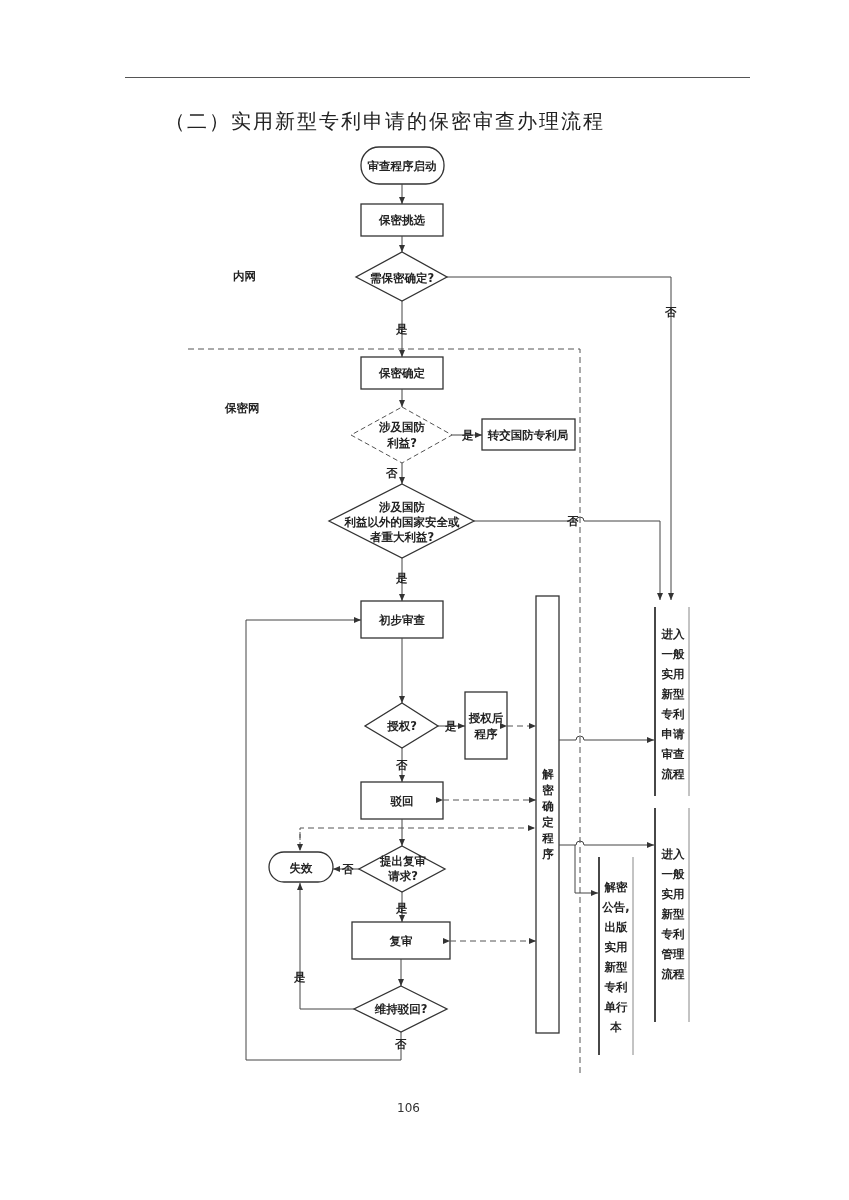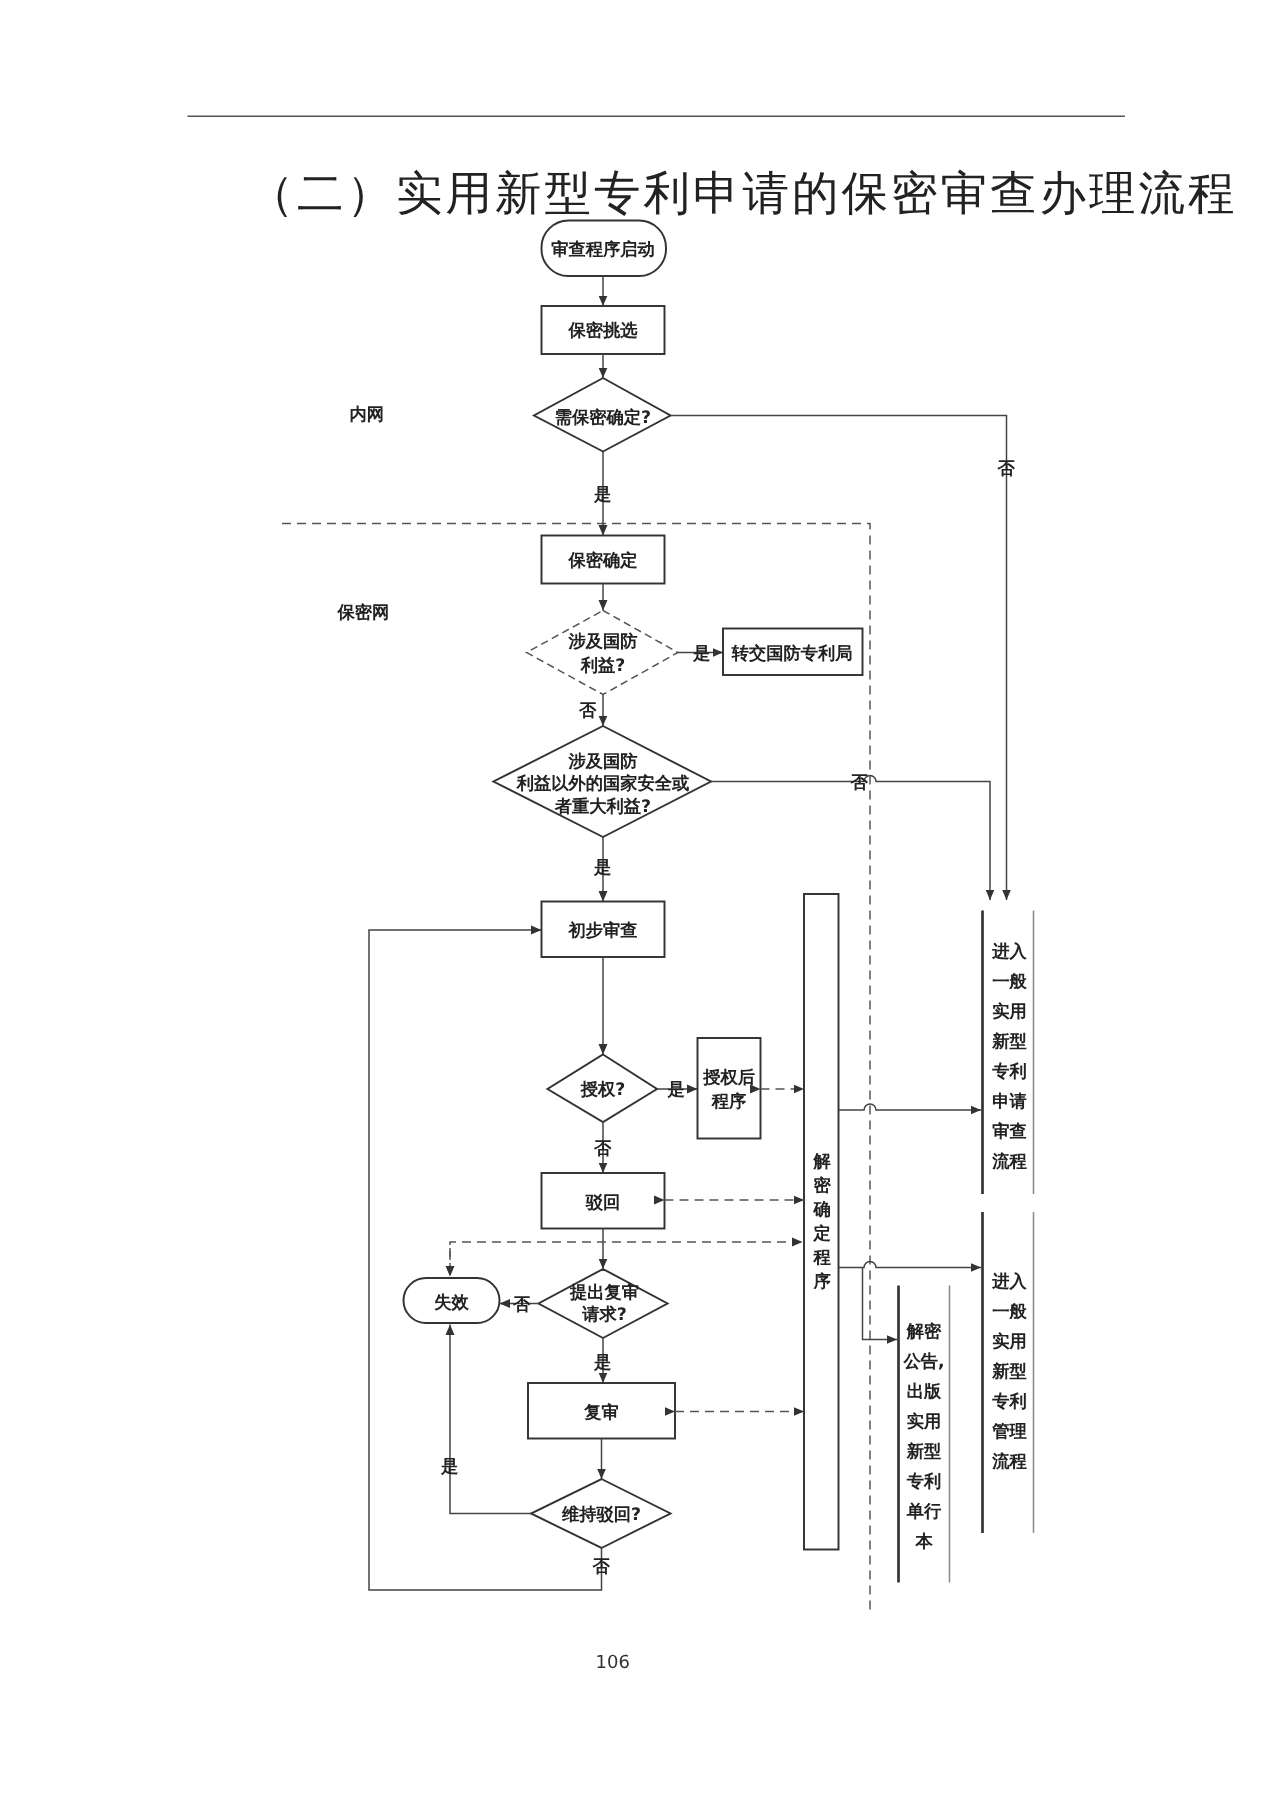--- a/index.html
+++ b/index.html
@@ -1,20 +1,20 @@
 <!DOCTYPE html>
 <html><head>
 <meta charset="utf-8">
 <style>
   html, body { margin:0; padding:0; background:#ffffff; }
   body { width:849px; height:1200px; position:relative; overflow:hidden;
          font-family:"DejaVu Sans", sans-serif; color:#222; }
   .rule { position:absolute; left:125px; top:77px; width:625px; height:1px; background:#555; }
   .title { position:absolute; left:165px; top:108px; font-family:Liberation Serif, serif;
-           font-size:31px; letter-spacing:2px; color:#222; white-space:nowrap; }
+           font-size:20px; letter-spacing:2px; color:#222; white-space:nowrap; }
   .page-num { position:absolute; left:0; width:817px; top:1101px; text-align:center;
               font-size:12px; color:#333; }
   svg { position:absolute; left:0; top:0; }
   svg text { font-family:"DejaVu Sans", sans-serif; font-size:11.5px; fill:#222; font-weight:bold; }
   .ln { stroke:#444; stroke-width:1; fill:none; }
   .box { stroke:#333; stroke-width:1.3; fill:#fff; }
   .dash { stroke:#555; stroke-width:1; fill:none; stroke-dasharray:6 4; }
   .bar { stroke:#333; stroke-width:1.8; }
   .bar-lt { stroke:#888; stroke-width:1; }
 </style>

